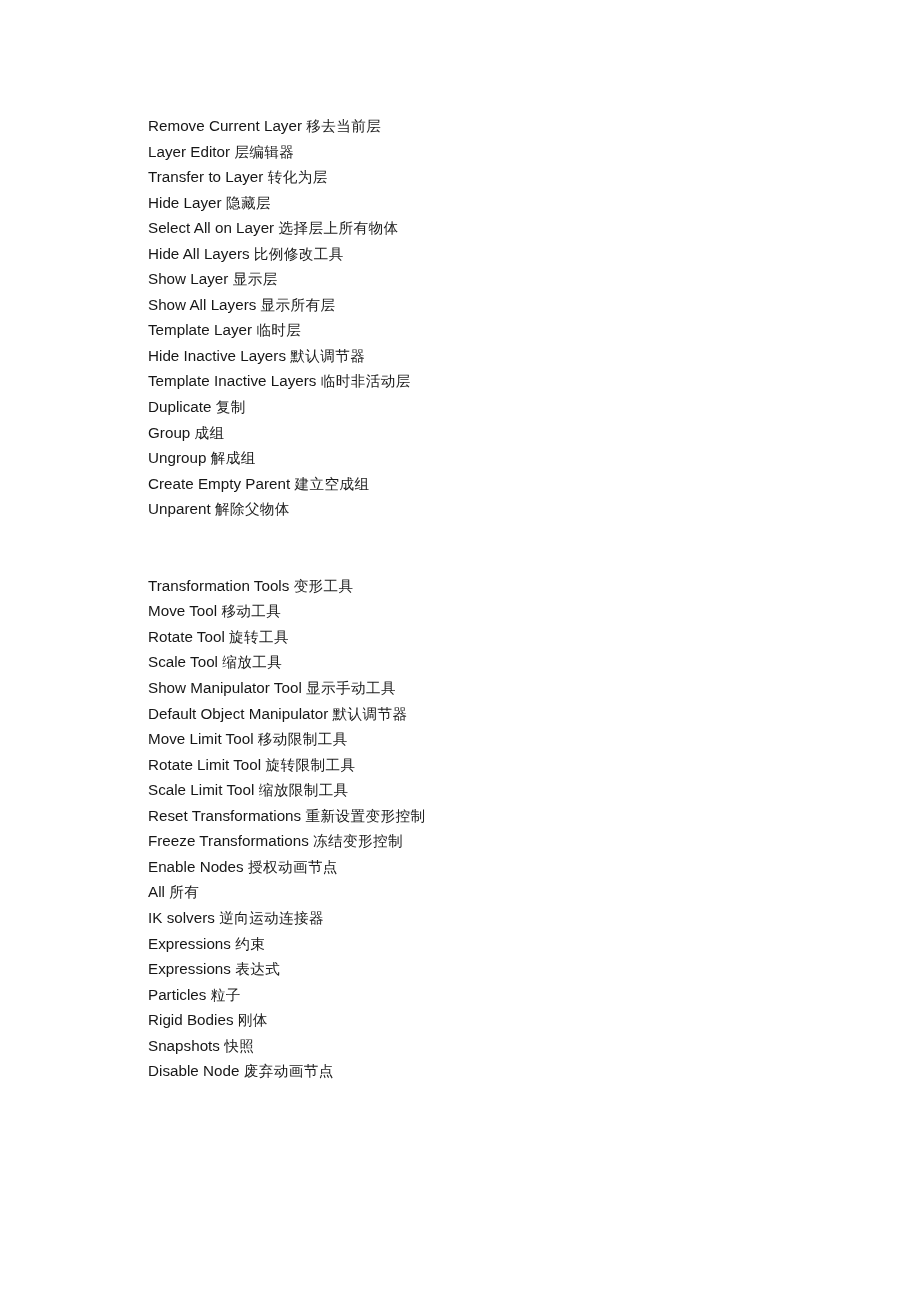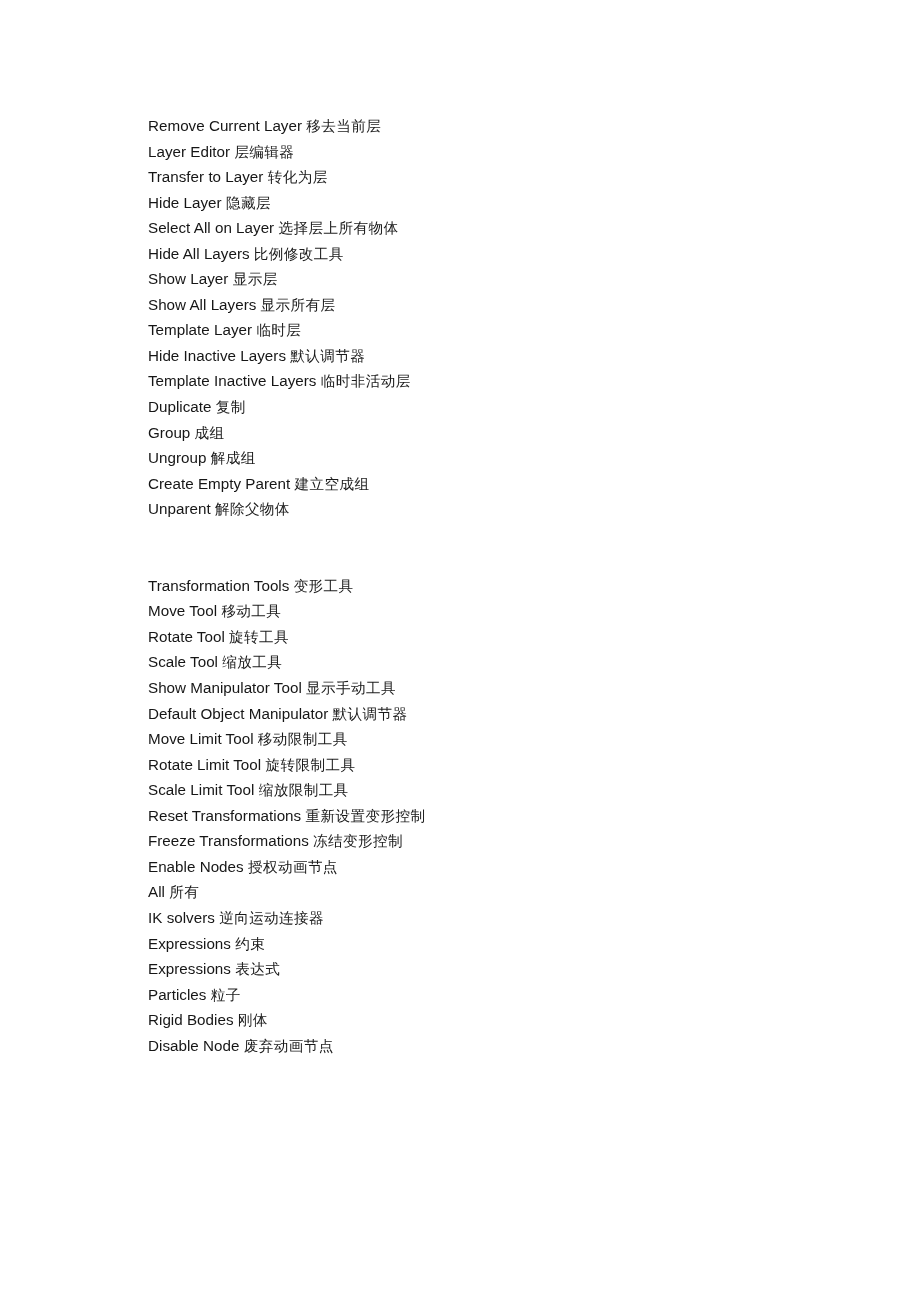--- a/index.html
+++ b/index.html
@@ -86,15 +86,16 @@
       <div class="line"><span class="en">Scale Limit Tool</span> <span class="zh">缩放限制工具</span></div>
       <div class="line"><span class="en">Reset Transformations</span> <span class="zh">重新设置变形控制</span></div>
       <div class="line"><span class="en">Freeze Transformations</span> <span class="zh">冻结变形控制</span></div>
       <div class="line"><span class="en">Enable Nodes</span> <span class="zh">授权动画节点</span></div>
       <div class="line"><span class="en">All</span> <span class="zh">所有</span></div>
       <div class="line"><span class="en">IK solvers</span> <span class="zh">逆向运动连接器</span></div>
       <div class="line"><span class="en">Expressions</span> <span class="zh">约束</span></div>
       <div class="line"><span class="en">Expressions</span> <span class="zh">表达式</span></div>
       <div class="line"><span class="en">Particles</span> <span class="zh">粒子</span></div>
       <div class="line"><span class="en">Rigid Bodies</span> <span class="zh">刚体</span></div>
+      <div class="line"><span class="en">Snapshots</span> <span class="zh">快照</span></div>
       <div class="line"><span class="en">Disable Node</span> <span class="zh">废弃动画节点</span></div>
     </div>
 </div>
 
 </body></html>

